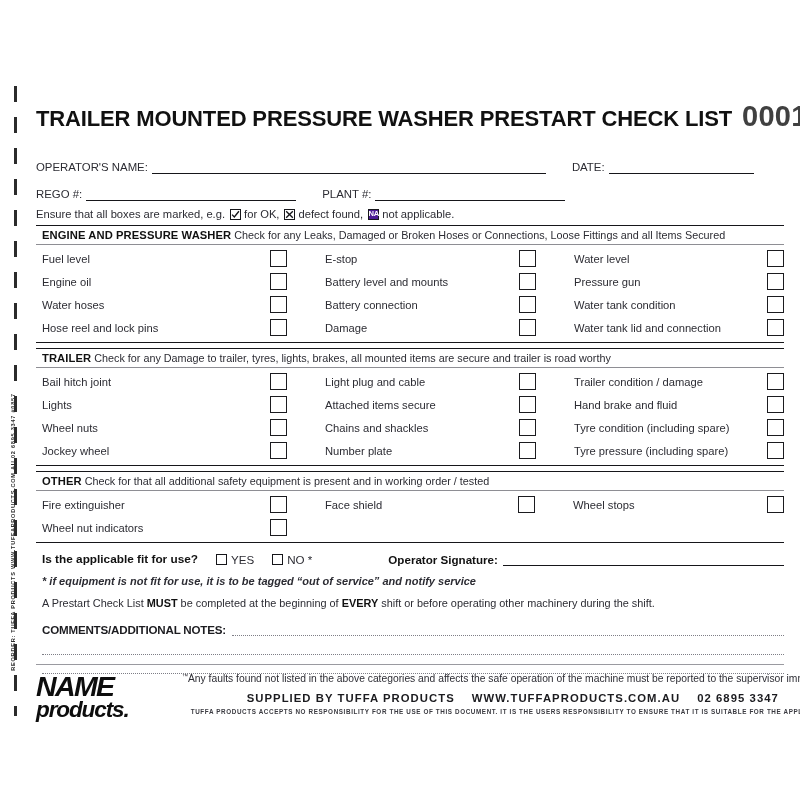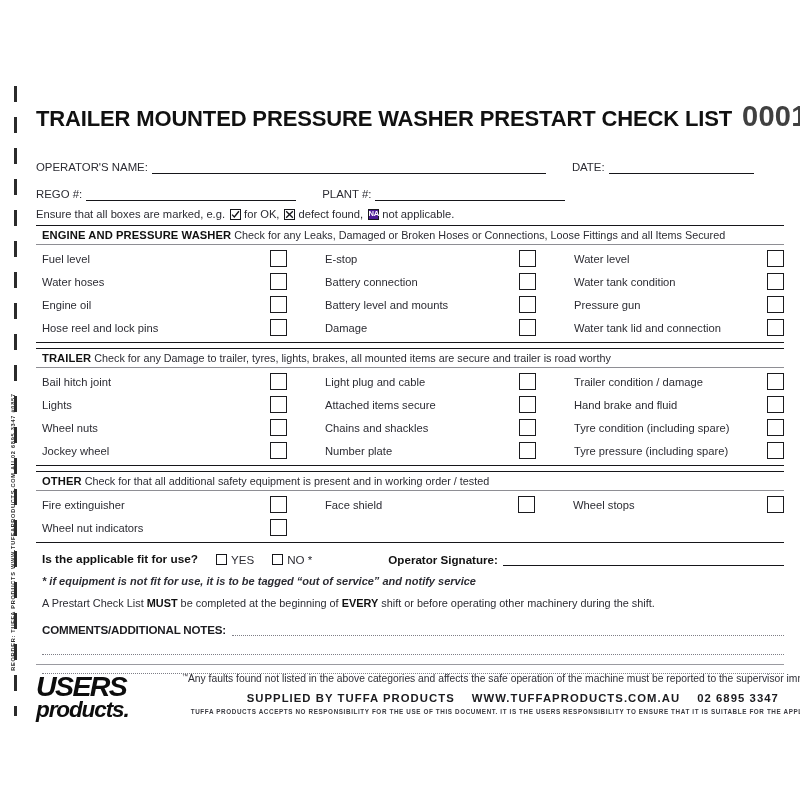--- a/index.html
+++ b/index.html
@@ -382,43 +382,43 @@
                 <span class="cell-label">E-stop</span>
                 <span class="chk"></span>
               </div>
               <div class="cell c3">
                 <span class="cell-label">Water level</span>
                 <span class="chk"></span>
               </div>
             </div>
             <div class="grid-row">
               <div class="cell c1">
+                <span class="cell-label">Engine oil</span>
+                <span class="chk"></span>
+              </div>
+              <div class="cell c2">
+                <span class="cell-label">Battery level and mounts</span>
+                <span class="chk"></span>
+              </div>
+              <div class="cell c3">
+                <span class="cell-label">Pressure gun</span>
+                <span class="chk"></span>
+              </div>
+            </div>
+            <div class="grid-row">
+              <div class="cell c1">
                 <span class="cell-label">Water hoses</span>
                 <span class="chk"></span>
               </div>
               <div class="cell c2">
                 <span class="cell-label">Battery connection</span>
                 <span class="chk"></span>
               </div>
               <div class="cell c3">
                 <span class="cell-label">Water tank condition</span>
-                <span class="chk"></span>
-              </div>
-            </div>
-            <div class="grid-row">
-              <div class="cell c1">
-                <span class="cell-label">Engine oil</span>
-                <span class="chk"></span>
-              </div>
-              <div class="cell c2">
-                <span class="cell-label">Battery level and mounts</span>
-                <span class="chk"></span>
-              </div>
-              <div class="cell c3">
-                <span class="cell-label">Pressure gun</span>
                 <span class="chk"></span>
               </div>
             </div>
             <div class="grid-row">
               <div class="cell c1">
                 <span class="cell-label">Hose reel and lock pins</span>
                 <span class="chk"></span>
               </div>
               <div class="cell c2">
                 <span class="cell-label">Damage</span>
@@ -552,21 +552,21 @@
     </div>
     <div class="dotted-row"></div>
     <div class="dotted-row"></div>
 
   </div>
 
   <div id="footer">
     <div class="footer-top-rule"></div>
     <div class="footer-main">
       <div class="logo">
-        <div class="logo-tuffa">USERS</div>
+        <div class="logo-tuffa">NAME</div>
         <div class="logo-products">products.</div>
       </div>
       <div class="footer-right">
         <div class="footer-disclaimer-top"><sup>™</sup><span>Any faults found not listed in the above categories and affects the safe operation of the machine must be reported to the supervisor immediately.</span></div>
         <div class="footer-supplied">
           <span>SUPPLIED BY TUFFA PRODUCTS</span><span class="gap"></span><span>WWW.TUFFAPRODUCTS.COM.AU</span><span class="gap"></span><span>02 6895 3347</span>
         </div>
         <div class="footer-fine">TUFFA PRODUCTS ACCEPTS NO RESPONSIBILITY FOR THE USE OF THIS DOCUMENT. IT IS THE USERS RESPONSIBILITY TO ENSURE THAT IT IS SUITABLE FOR THE APPLICATION.</div>
       </div>
     </div>

